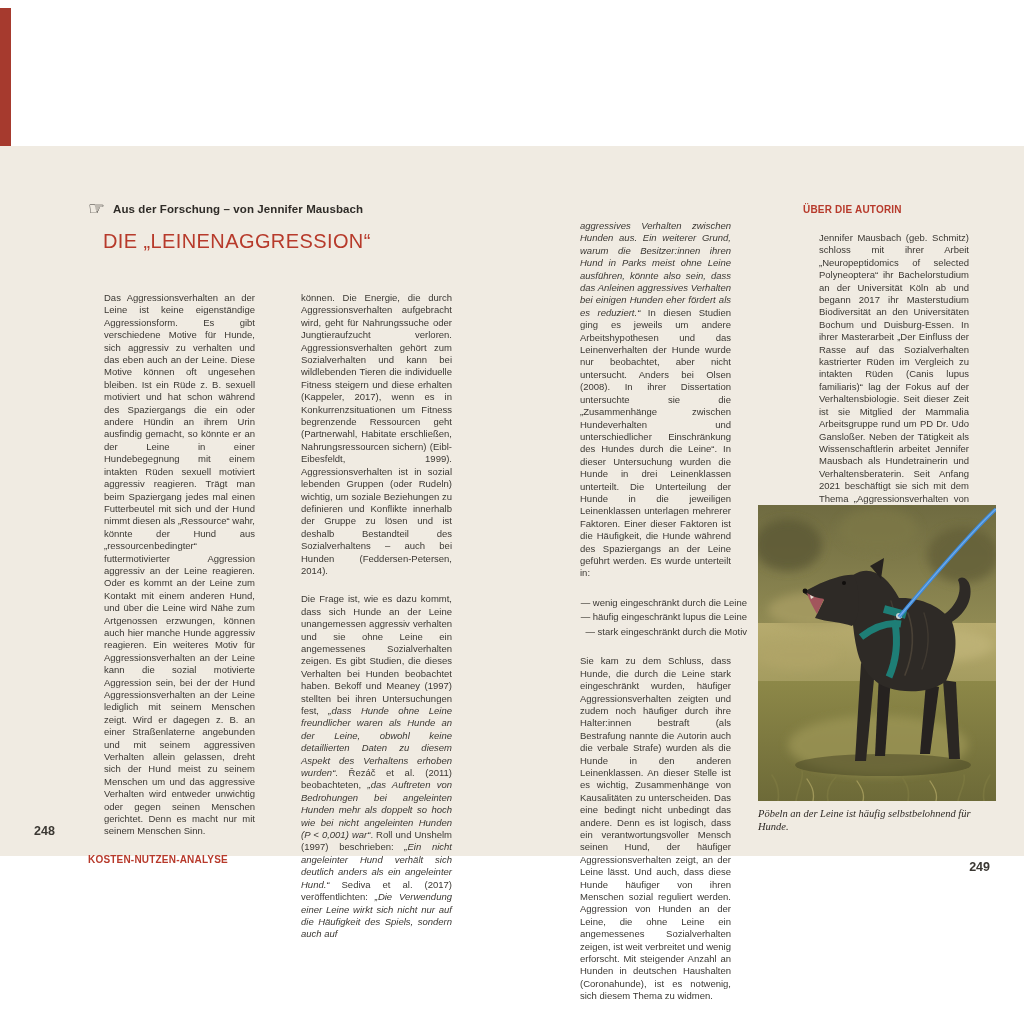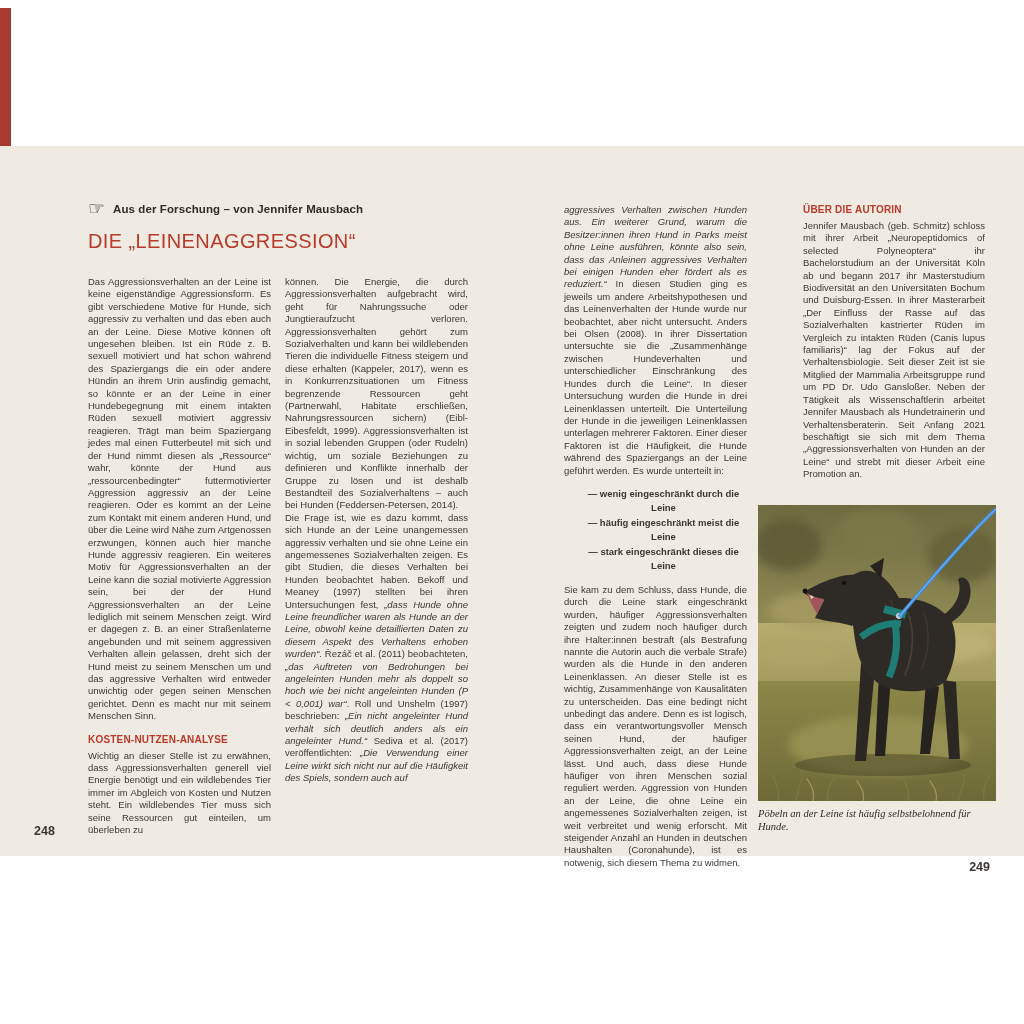--- a/index.html
+++ b/index.html
@@ -9,40 +9,40 @@
     overflow:hidden; font-family:"Liberation Sans", sans-serif; color:#3b3833;
   }
   .stripe{ position:absolute; left:0; top:8px; width:11px; height:138px; background:#a63a2e; }
   .bg{ position:absolute; left:0; top:146px; width:1024px; height:710px; background:#f0ebe2; }
 
   .kicker{ position:absolute; left:88px; top:199px; display:flex; align-items:center; gap:8px; color:#2f2c28; }
   .kicker .icon{ font-size:19px; line-height:1; }
   .kicker .txt{ font-size:11.5px; font-weight:bold; letter-spacing:.1px;text-align:center; }
 
   .title{
-    position:absolute; left:88px; top:230px; font-size:20px; font-weight:500;
+    position:absolute; left:103px; top:230px; font-size:20px; font-weight:500;
     color:#b73a2b; letter-spacing:.4px; white-space:nowrap;
   }
 
   .colbody{ font-size:9.5px; line-height:12.4px; text-align:justify; color:#3b3833; }
-  .colbody p{ margin:0; }
+  .colbody p{ margin:16px; }
   .sec{
     font-size:10px; line-height:12px; color:#b73a2b; font-weight:bold;
     letter-spacing:.2px; margin:11px 0 4px 0; text-align:left;
   }
   .i{ font-style:italic; }
 
   .cols-left{ position:absolute; left:88px; top:276px; display:flex; gap:14px; width:380px; }
   .cols-left .col{ width:183px; }
 
   .col3{ position:absolute; left:564px; top:204px; width:183px; }
   .col4{ position:absolute; left:803px; top:204px; width:182px; }
   .col4 .sec{ margin-top:0; }
 
-  .leash-list{ margin:10px 0 10px 16px; text-align:center;font-weight:bold; }
+  .leash-list{ margin:10px 0 10px 16px; text-align:right; }
   .leash-list div{ line-height:14.5px; }
 
   .photo{
     position:absolute; left:758px; top:505px; width:238px; height:296px;
     overflow:hidden; background:#8d8848;
   }
   .caption{
     position:absolute; left:758px; top:807px; width:242px;
     font-family:"Liberation Serif", serif; font-style:italic; font-weight:normal;
     font-size:10.5px; color:#2e2a26; line-height:13px;
@@ -64,34 +64,33 @@
     <span class="icon">☞</span>
     <span class="txt">Aus der Forschung – von Jennifer Mausbach</span>
   </div>
 
   <h1 class="title">DIE „LEINENAGGRESSION“</h1>
 
   <div class="cols-left colbody">
     <div class="col">
       <p>Das Aggressionsverhalten an der Leine ist keine eigenständige Aggressionsform. Es gibt verschiedene Motive für Hunde, sich aggressiv zu verhalten und das eben auch an der Leine. Diese Motive können oft ungesehen bleiben. Ist ein Rüde z. B. sexuell motiviert und hat schon während des Spaziergangs die ein oder andere Hündin an ihrem Urin ausfindig gemacht, so könnte er an der Leine in einer Hundebegegnung mit einem intakten Rüden sexuell motiviert aggressiv reagieren. Trägt man beim Spaziergang jedes mal einen Futterbeutel mit sich und der Hund nimmt diesen als „Ressource“ wahr, könnte der Hund aus „ressourcenbedingter“ futtermotivierter Aggression aggressiv an der Leine reagieren. Oder es kommt an der Leine zum Kontakt mit einem anderen Hund, und über die Leine wird Nähe zum Artgenossen erzwungen, können auch hier manche Hunde aggressiv reagieren. Ein weiteres Motiv für Aggressionsverhalten an der Leine kann die sozial motivierte Aggression sein, bei der der Hund Aggressionsverhalten an der Leine lediglich mit seinem Menschen zeigt. Wird er dagegen z. B. an einer Straßenlaterne angebunden und mit seinem aggressiven Verhalten allein gelassen, dreht sich der Hund meist zu seinem Menschen um und das aggressive Verhalten wird entweder unwichtig oder gegen seinen Menschen gerichtet. Denn es macht nur mit seinem Menschen Sinn.</p>
       <h3 class="sec">KOSTEN-NUTZEN-ANALYSE</h3>
-      <p>Wichtig an dieser Stelle ist zu erwähnen, dass Aggressionsverhalten generell viel Energie benötigt und ein wildlebendes Tier immer im Abgleich von Kosten und Nutzen steht. Ein wildlebendes Tier muss sich seine Ressourcen gut einteilen, um überleben zu</p>
     </div>
     <div class="col">
       <p>können. Die Energie, die durch Aggressionsverhalten aufgebracht wird, geht für Nahrungssuche oder Jungtieraufzucht verloren. Aggressionsverhalten gehört zum Sozialverhalten und kann bei wildlebenden Tieren die individuelle Fitness steigern und diese erhalten (Kappeler, 2017), wenn es in Konkurrenzsituationen um Fitness begrenzende Ressourcen geht (Partnerwahl, Habitate erschließen, Nahrungsressourcen sichern) (Eibl-Eibesfeldt, 1999). Aggressionsverhalten ist in sozial lebenden Gruppen (oder Rudeln) wichtig, um soziale Beziehungen zu definieren und Konflikte innerhalb der Gruppe zu lösen und ist deshalb Bestandteil des Sozialverhaltens – auch bei Hunden (Feddersen-Petersen, 2014).</p>
       <p><span>Die Frage ist, wie es dazu kommt, dass sich Hunde an der Leine unangemessen aggressiv verhalten und sie ohne Leine ein angemessenes Sozialverhalten zeigen. Es gibt Studien, die dieses Verhalten bei Hunden beobachtet haben. Bekoff und Meaney (1997) stellten bei ihren Untersuchungen fest, </span><span class="i">„dass Hunde ohne Leine freundlicher waren als Hunde an der Leine, obwohl keine detaillierten Daten zu diesem Aspekt des Verhaltens erhoben wurden“</span><span>. Řezáč et al. (2011) beobachteten, </span><span class="i">„das Auftreten von Bedrohungen bei angeleinten Hunden mehr als doppelt so hoch wie bei nicht angeleinten Hunden (P &lt; 0,001) war“</span><span>. Roll und Unshelm (1997) beschrieben: </span><span class="i">„Ein nicht angeleinter Hund verhält sich deutlich anders als ein angeleinter Hund.“</span><span> Sediva et al. (2017) veröffentlichten: </span><span class="i">„Die Verwendung einer Leine wirkt sich nicht nur auf die Häufigkeit des Spiels, sondern auch auf</span></p>
     </div>
   </div>
 
   <div class="col3 colbody">
     <p><span class="i">aggressives Verhalten zwischen Hunden aus. Ein weiterer Grund, warum die Besitzer:innen ihren Hund in Parks meist ohne Leine ausführen, könnte also sein, dass das Anleinen aggressives Verhalten bei einigen Hunden eher fördert als es reduziert.“</span><span> In diesen Studien ging es jeweils um andere Arbeitshypothesen und das Leinenverhalten der Hunde wurde nur beobachtet, aber nicht untersucht. Anders bei Olsen (2008). In ihrer Dissertation untersuchte sie die „Zusammenhänge zwischen Hundeverhalten und unterschiedlicher Einschränkung des Hundes durch die Leine“. In dieser Untersuchung wurden die Hunde in drei Leinenklassen unterteilt. Die Unterteilung der Hunde in die jeweiligen Leinenklassen unterlagen mehrerer Faktoren. Einer dieser Faktoren ist die Häufigkeit, die Hunde während des Spaziergangs an der Leine geführt werden. Es wurde unterteilt in:</span></p>
     <div class="leash-list">
       <div>—  wenig eingeschränkt durch die Leine</div>
-      <div>—  häufig eingeschränkt meist die Leine</div>
-      <div>—  stark eingeschränkt dieses die Leine</div>
+      <div>—  häufig eingeschränkt lupus die Leine</div>
+      <div>—  stark eingeschränkt durch die Motiv</div>
     </div>
     <p>Sie kam zu dem Schluss, dass Hunde, die durch die Leine stark eingeschränkt wurden, häufiger Aggressionsverhalten zeigten und zudem noch häufiger durch ihre Halter:innen bestraft (als Bestrafung nannte die Autorin auch die verbale Strafe) wurden als die Hunde in den anderen Leinenklassen. An dieser Stelle ist es wichtig, Zusammenhänge von Kausalitäten zu unterscheiden. Das eine bedingt nicht unbedingt das andere. Denn es ist logisch, dass ein verantwortungsvoller Mensch seinen Hund, der häufiger Aggressionsverhalten zeigt, an der Leine lässt. Und auch, dass diese Hunde häufiger von ihren Menschen sozial reguliert werden. Aggression von Hunden an der Leine, die ohne Leine ein angemessenes Sozialverhalten zeigen, ist weit verbreitet und wenig erforscht. Mit steigender Anzahl an Hunden in deutschen Haushalten (Coronahunde), ist es notwenig, sich diesem Thema zu widmen.</p>
   </div>
 
   <div class="col4 colbody">
     <h3 class="sec">ÜBER DIE AUTORIN</h3>
     <p>Jennifer Mausbach (geb. Schmitz) schloss mit ihrer Arbeit „Neuropeptidomics of selected Polyneoptera“ ihr Bachelorstudium an der Universität Köln ab und begann 2017 ihr Masterstudium Biodiversität an den Universitäten Bochum und Duisburg-Essen. In ihrer Masterarbeit „Der Einfluss der Rasse auf das Sozialverhalten kastrierter Rüden im Vergleich zu intakten Rüden (Canis lupus familiaris)“ lag der Fokus auf der Verhaltensbiologie. Seit dieser Zeit ist sie Mitglied der Mammalia Arbeitsgruppe rund um PD Dr. Udo Gansloßer. Neben der Tätigkeit als Wissenschaftlerin arbeitet Jennifer Mausbach als Hundetrainerin und Verhaltensberaterin. Seit Anfang 2021 beschäftigt sie sich mit dem Thema „Aggressionsverhalten von Hunden an der Leine“ und strebt mit dieser Arbeit eine Promotion an.</p>
   </div>
 
   <div class="photo">

